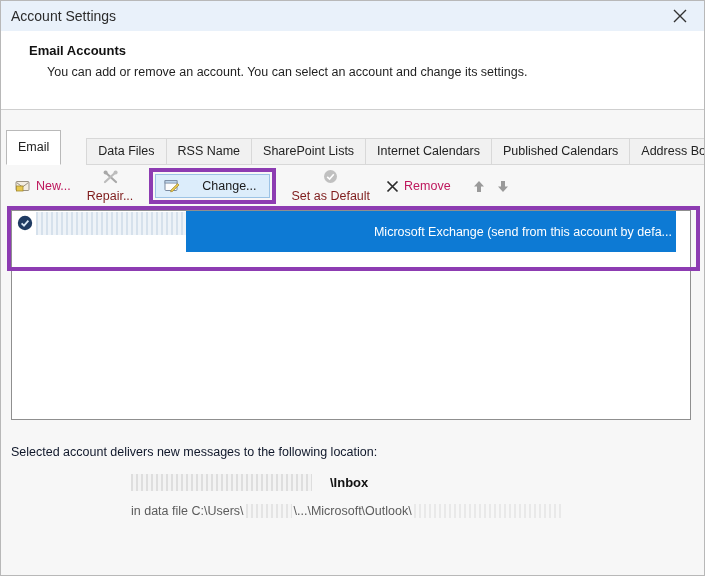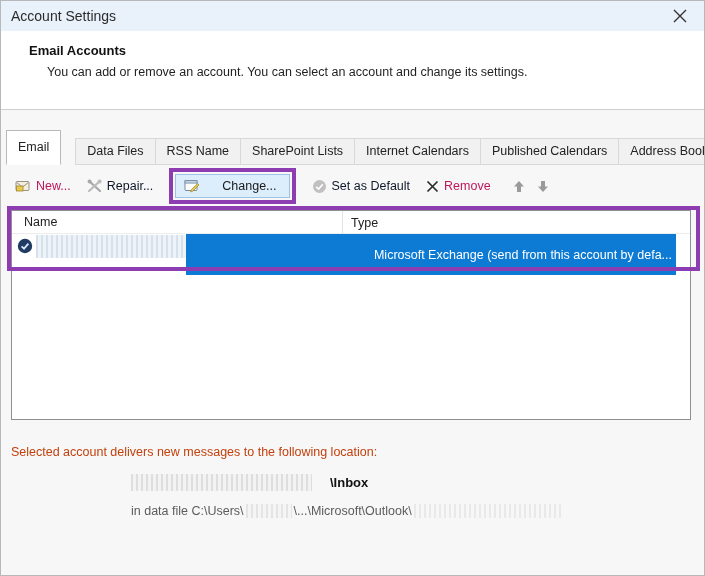--- a/index.html
+++ b/index.html
@@ -17,47 +17,47 @@
   .intro-desc { position:absolute; left:46px; top:64px; font-size:12.5px; color:#1f1f1f;text-align:right; }
   .divider { position:absolute; left:0; top:108px; width:100%; height:1px; background:#cfcfcf; }
 
   
   .panel { position:absolute; left:0; top:109px; width:100%; height:467px; background:#f7f7f7; }
 
   
   .tabs { position:absolute; left:5px; top:10px; display:flex; align-items:flex-end; height:45px; }
   .tab { font-size:12.5px; color:#222; padding:5px 11px 6px 11px; height:27px; background:#f1f1f1; border:1px solid #d8d8d8; border-left:none; white-space:nowrap; cursor:pointer; }
   .tab.first-inactive { border-left:1px solid #d8d8d8; }
-  .tab.active { background:#fff; border:1px solid #b9b9b9; border-bottom:1px solid #fff; height:35px; padding-top:9px; margin-right:14px; position:relative; z-index:2; }
+  .tab.active { background:#fff; border:1px solid #b9b9b9; border-bottom:1px solid #fff; height:35px; padding-top:9px; margin-right:25px; position:relative; z-index:2; }
 
   
   .toolbar { position:absolute; left:14px; top:56px; height:40px; display:flex; align-items:center; gap:16px; }
   .tb-item { display:flex; align-items:center; gap:5px; font-size:12.5px; color:#be185d; cursor:pointer; white-space:nowrap; }
-  .tb-item.disabled { color:#0f172a; cursor:default; }
+  .tb-item.disabled { color:#7f1d1d; cursor:default;flex-direction:column; }
   .change-annot { border:4px solid #8d3cb2; padding:2px; background:transparent; }
   .change-btn { display:flex; align-items:center; gap:22px; font-size:12.5px; background:#dcedfb; border:1px solid #9cc3e5; padding:4px 12px 4px 8px; cursor:pointer; }
   .arrow-btns { display:flex; gap:12px; margin-left:6px; }
 
   
   .listbox { position:absolute; left:10px; top:100px; width:680px; height:210px; background:#fff; border:1px solid #8f8f8f; }
   .lb-header { position:relative; height:23px; border-bottom:1px solid #ececec; display:flex; align-items:center; font-size:12.5px; color:#222; }
   .col-name { padding-left:12px; }
   .col-type { position:absolute; left:330px; top:0; height:23px; display:flex; align-items:center; padding-left:8px; border-left:1px solid #e3e3e3; }
   .lb-row { position:relative; height:25px; }
   .row-check { position:absolute; left:5px; top:4px; }
   .redact-name { position:absolute; left:24px; top:1px; width:150px; height:23px;
      background:repeating-linear-gradient(90deg,#d6e1ec 0 2px,#eef3f8 2px 5px); }
   .row-selection { position:absolute; left:174px; top:0; right:14px; height:41px; background:#0d7ad4; display:flex; align-items:center; justify-content:flex-end; padding-right:4px; }
   .row-selection .type-text { color:#fff; font-size:12.5px; white-space:nowrap; overflow:hidden; }
 
   
   .grid-annot { position:absolute; left:6px; top:96px; width:693px; height:65px; border:4px solid #8d3cb2; pointer-events:none; z-index:5; }
 
   
-  .footer-line1 { position:absolute; left:10px; top:335px; font-size:12.5px; color:#c2410c; }
+  .footer-line1 { position:absolute; left:10px; top:335px; font-size:12.5px; color:#0f172a; }
   .footer-line2 { position:absolute; left:130px; top:364px; display:flex; align-items:center; }
   .redact-box { display:inline-block; width:181px; height:17px; background:repeating-linear-gradient(90deg,#dedede 0 2px,#f3f3f3 2px 5px); }
   .inbox-label { font-size:13px; font-weight:bold; color:#111; margin-left:18px; }
   .footer-line3 { position:absolute; left:130px; top:394px; display:flex; align-items:flex-start; font-size:12.5px; color:#5c5c5c; }
   .redact-small { display:inline-block; width:46px; height:14px; margin:0 2px; background:repeating-linear-gradient(90deg,#e4e4e4 0 2px,#f5f5f5 2px 5px); }
   .redact-long { display:inline-block; width:150px; height:14px; margin-left:2px; background:repeating-linear-gradient(90deg,#e9e9e9 0 2px,#f7f7f7 2px 5px); }
 
   svg { display:block; }
 </style>
 </head>
@@ -158,24 +158,20 @@
         <span>
           <svg width="12" height="13" viewBox="0 0 12 13">
               <path d="M6 12 L1 6.5 L4 6.5 L4 1 L8 1 L8 6.5 L11 6.5 Z" fill="#9a9a9a"></path>
             </svg>
         </span>
       </div>
 
     </div>
 
     <div class="listbox">
-      <div class="lb-header">
-        <span class="col-name">Name</span>
-        <span class="col-type">Type</span>
-      </div>
       <div class="lb-row">
         <span class="row-check">
           <svg width="16" height="16" viewBox="0 0 16 16">
             <circle cx="8" cy="8" r="7.2" fill="#1f3b63"></circle>
             <path d="M4.6 8.3 L7 10.6 L11.4 5.6" fill="none" stroke="#d9e8f7" stroke-width="1.8"></path>
           </svg>
         </span>
         <span class="redact-name"></span>
         <div class="row-selection">
           <span class="type-text">Microsoft Exchange (send from this account by defa...</span>

